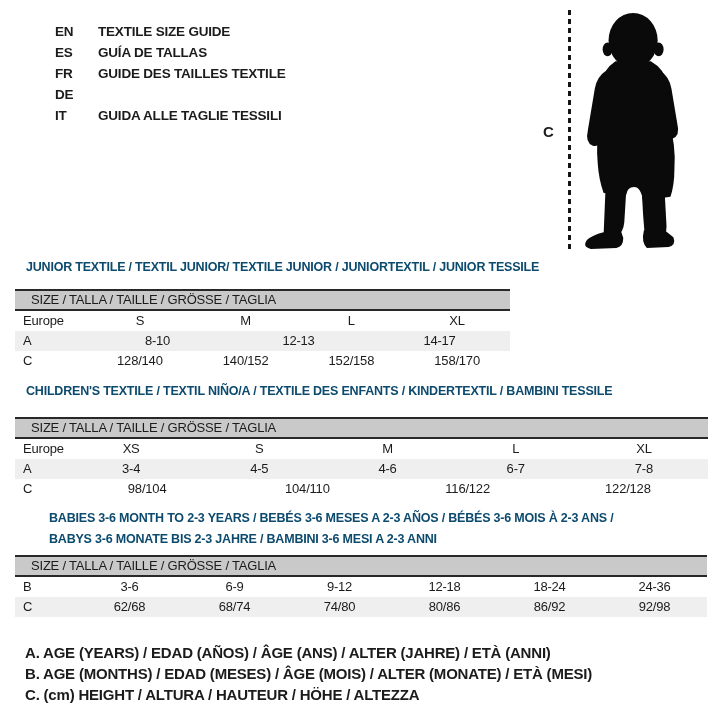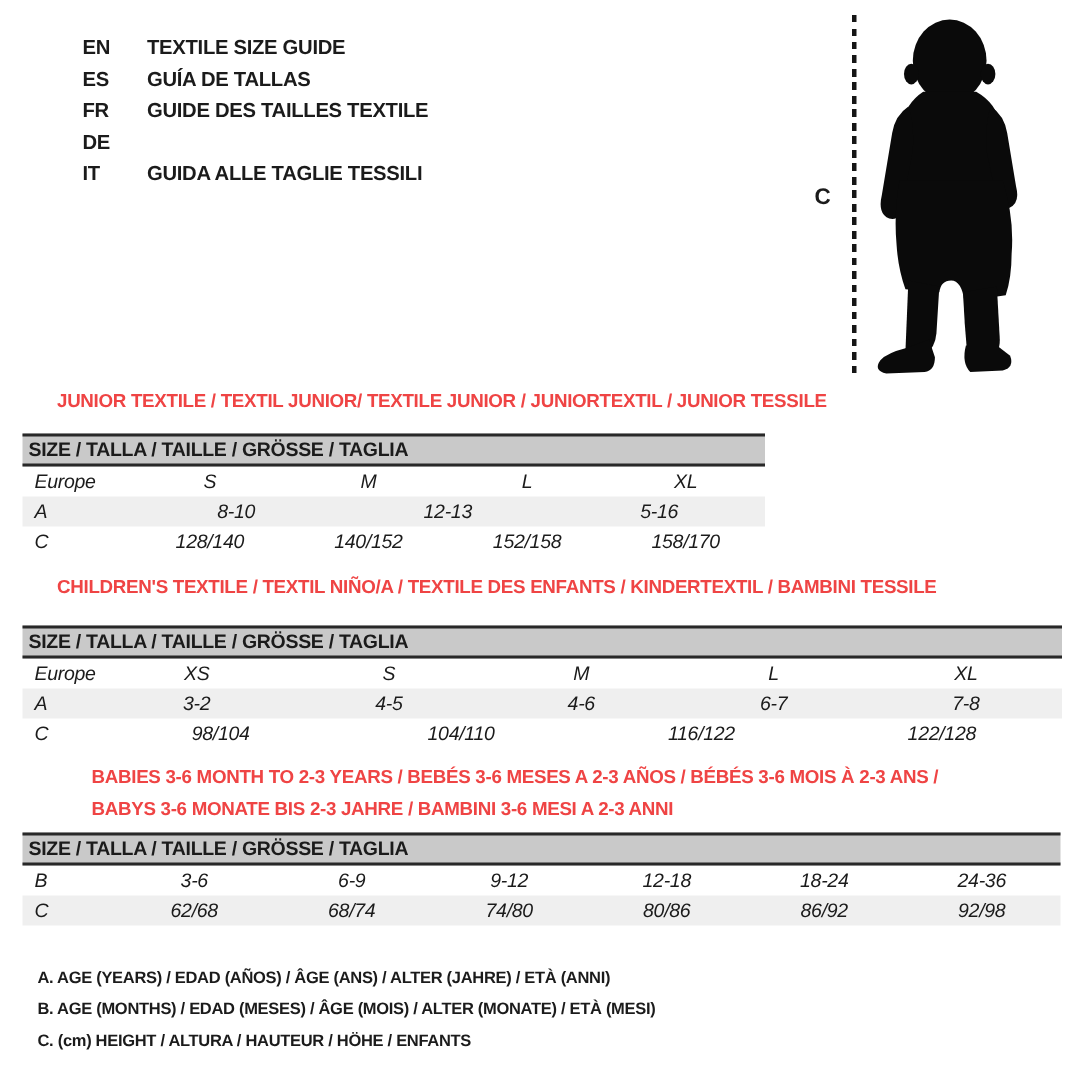--- a/index.html
+++ b/index.html
@@ -11,41 +11,41 @@
   .lang-row{display:flex;padding-left:30px;}
   .lang-code{width:43px;}
 
   
   .c-label{position:absolute;left:543px;top:123px;font-size:15px;font-weight:bold;}
   .height-line{position:absolute;left:568px;top:10px;width:3px;height:240px;
     background:repeating-linear-gradient(to bottom,#151515 0px,#151515 5px,transparent 5px,transparent 9px);}
   .toddler{position:absolute;left:582px;top:8px;width:116px;height:242px;}
 
   
-  .table-title{position:absolute;left:38px;font-size:12.5px;font-weight:bold;letter-spacing:-0.2px;color:#ef4444;white-space:nowrap;}
+  .table-title{position:absolute;left:26px;font-size:12.5px;font-weight:bold;letter-spacing:-0.2px;color:#0c4a6e;white-space:nowrap;}
   #title1{top:260px;}
   #title2{top:384px;}
   #title3{top:508px;line-height:21px;margin-left:23px;}
 
   
   .size-table{position:absolute;font-size:13px;letter-spacing:-0.2px;}
-  .thead{background:#c9c9c9;border-top:2px solid #282828;border-bottom:2px solid #282828;height:18px;line-height:18px;padding-left:4px;font-weight:bold;}
-  .trow{display:flex;height:20px;line-height:20px;font-style:italic;}
+  .thead{background:#c9c9c9;border-top:2px solid #282828;border-bottom:2px solid #282828;height:18px;line-height:18px;padding-left:16px;font-weight:normal;}
+  .trow{display:flex;height:20px;line-height:20px;}
   .trow.alt{background:#efefef;}
   .tlabel{padding-left:8px;}
   .tcell{flex:1;text-align:center;}
   #table-junior{left:15px;top:289px;width:495px;}
   #table-junior .tlabel{width:64px;}
   #table-children{left:15px;top:417px;width:693px;}
   #table-children .tlabel{width:44px;}
   #table-babies{left:15px;top:555px;width:692px;}
   #table-babies .tlabel{width:54px;}
 
   
-  .legend{position:absolute;left:25px;top:642px;font-size:11px;font-weight:bold;letter-spacing:-0.2px;line-height:21px;}
+  .legend{position:absolute;left:25px;top:642px;font-size:15px;font-weight:bold;letter-spacing:-0.2px;line-height:21px;}
 </style>
 </head>
 <body>
 
 <div class="page">
 
   <div class="langs">
     <div class="lang-row">
       <span class="lang-code">EN</span>
       <span>TEXTILE SIZE GUIDE</span>
@@ -94,21 +94,21 @@
       <span class="tlabel">Europe</span>
       <span class="tcell">S</span>
       <span class="tcell">M</span>
       <span class="tcell">L</span>
       <span class="tcell">XL</span>
     </div>
     <div class="trow alt">
       <span class="tlabel">A</span>
       <span class="tcell">8-10</span>
       <span class="tcell">12-13</span>
-      <span class="tcell">5-16</span>
+      <span class="tcell">14-17</span>
     </div>
     <div class="trow">
       <span class="tlabel">C</span>
       <span class="tcell">128/140</span>
       <span class="tcell">140/152</span>
       <span class="tcell">152/158</span>
       <span class="tcell">158/170</span>
     </div>
   </div>
 
@@ -120,21 +120,21 @@
     <div class="trow">
       <span class="tlabel">Europe</span>
       <span class="tcell">XS</span>
       <span class="tcell">S</span>
       <span class="tcell">M</span>
       <span class="tcell">L</span>
       <span class="tcell">XL</span>
     </div>
     <div class="trow alt">
       <span class="tlabel">A</span>
-      <span class="tcell">3-2</span>
+      <span class="tcell">3-4</span>
       <span class="tcell">4-5</span>
       <span class="tcell">4-6</span>
       <span class="tcell">6-7</span>
       <span class="tcell">7-8</span>
     </div>
     <div class="trow">
       <span class="tlabel">C</span>
       <span class="tcell">98/104</span>
       <span class="tcell">104/110</span>
       <span class="tcell">116/122</span>
@@ -166,16 +166,16 @@
       <span class="tcell">74/80</span>
       <span class="tcell">80/86</span>
       <span class="tcell">86/92</span>
       <span class="tcell">92/98</span>
     </div>
   </div>
 
   <div class="legend">
     <div>A. AGE (YEARS) / EDAD (AÑOS) / ÂGE (ANS) / ALTER (JAHRE) / ETÀ (ANNI)</div>
     <div>B. AGE (MONTHS) / EDAD (MESES) / ÂGE (MOIS) / ALTER (MONATE) / ETÀ (MESI)</div>
-    <div>C. (cm) HEIGHT / ALTURA / HAUTEUR / HÖHE / ENFANTS</div>
+    <div>C. (cm) HEIGHT / ALTURA / HAUTEUR / HÖHE / ALTEZZA</div>
   </div>
 
 </div>
 
 </body></html>

